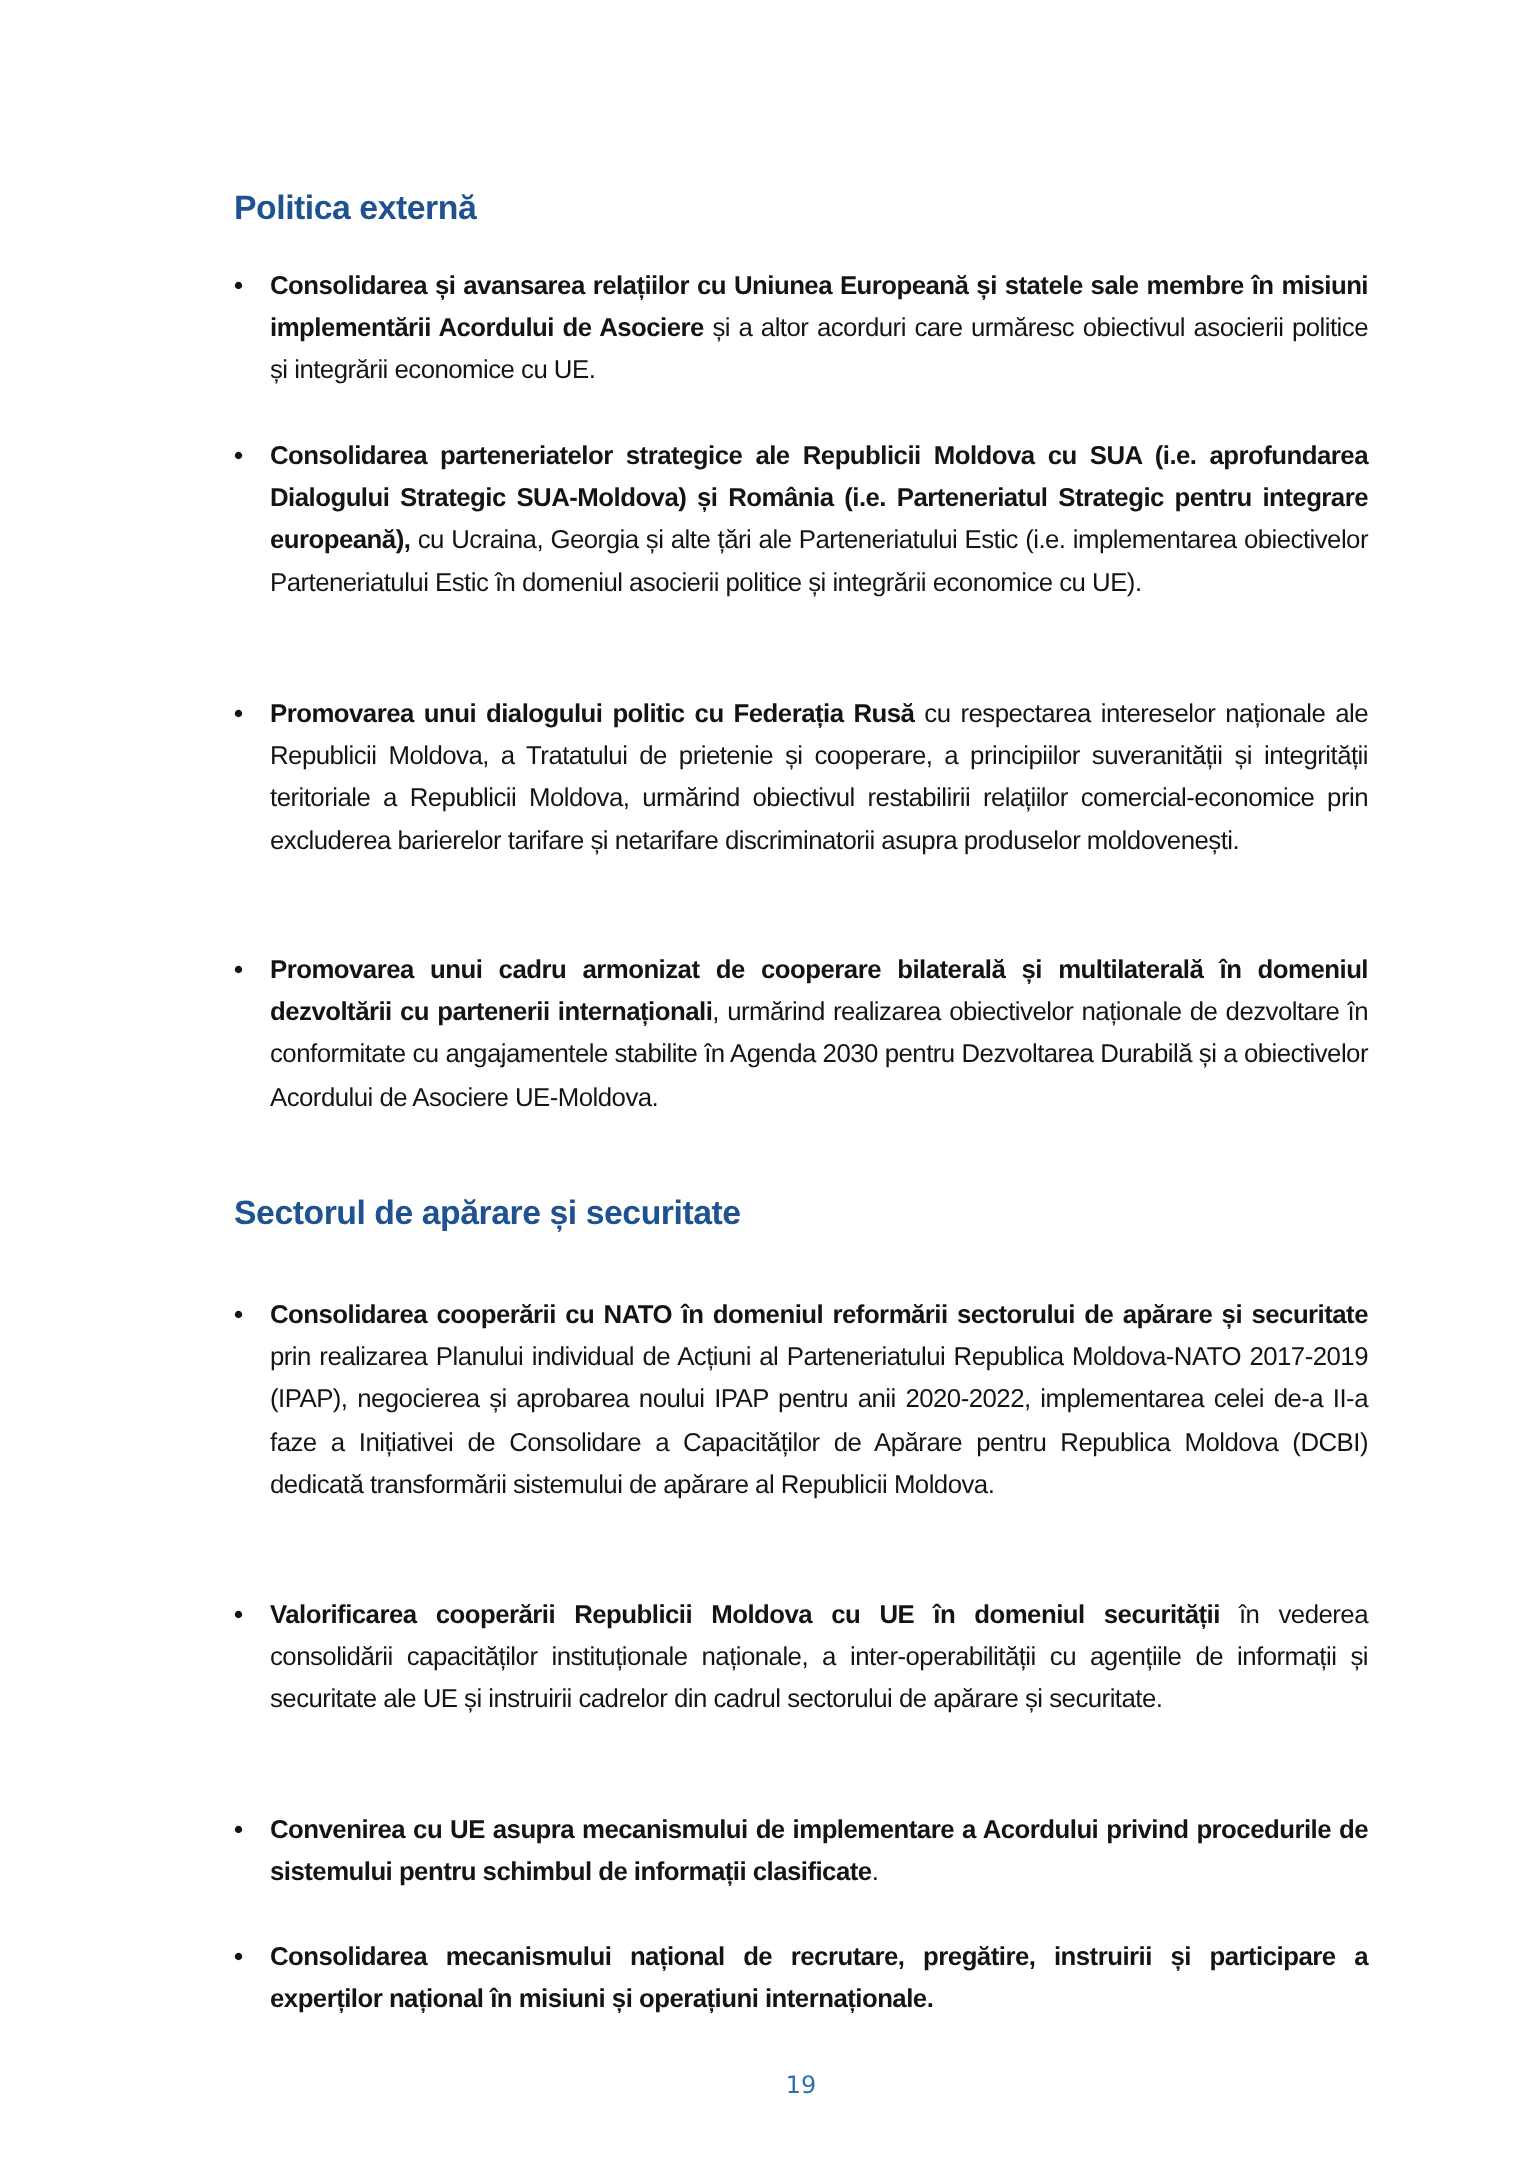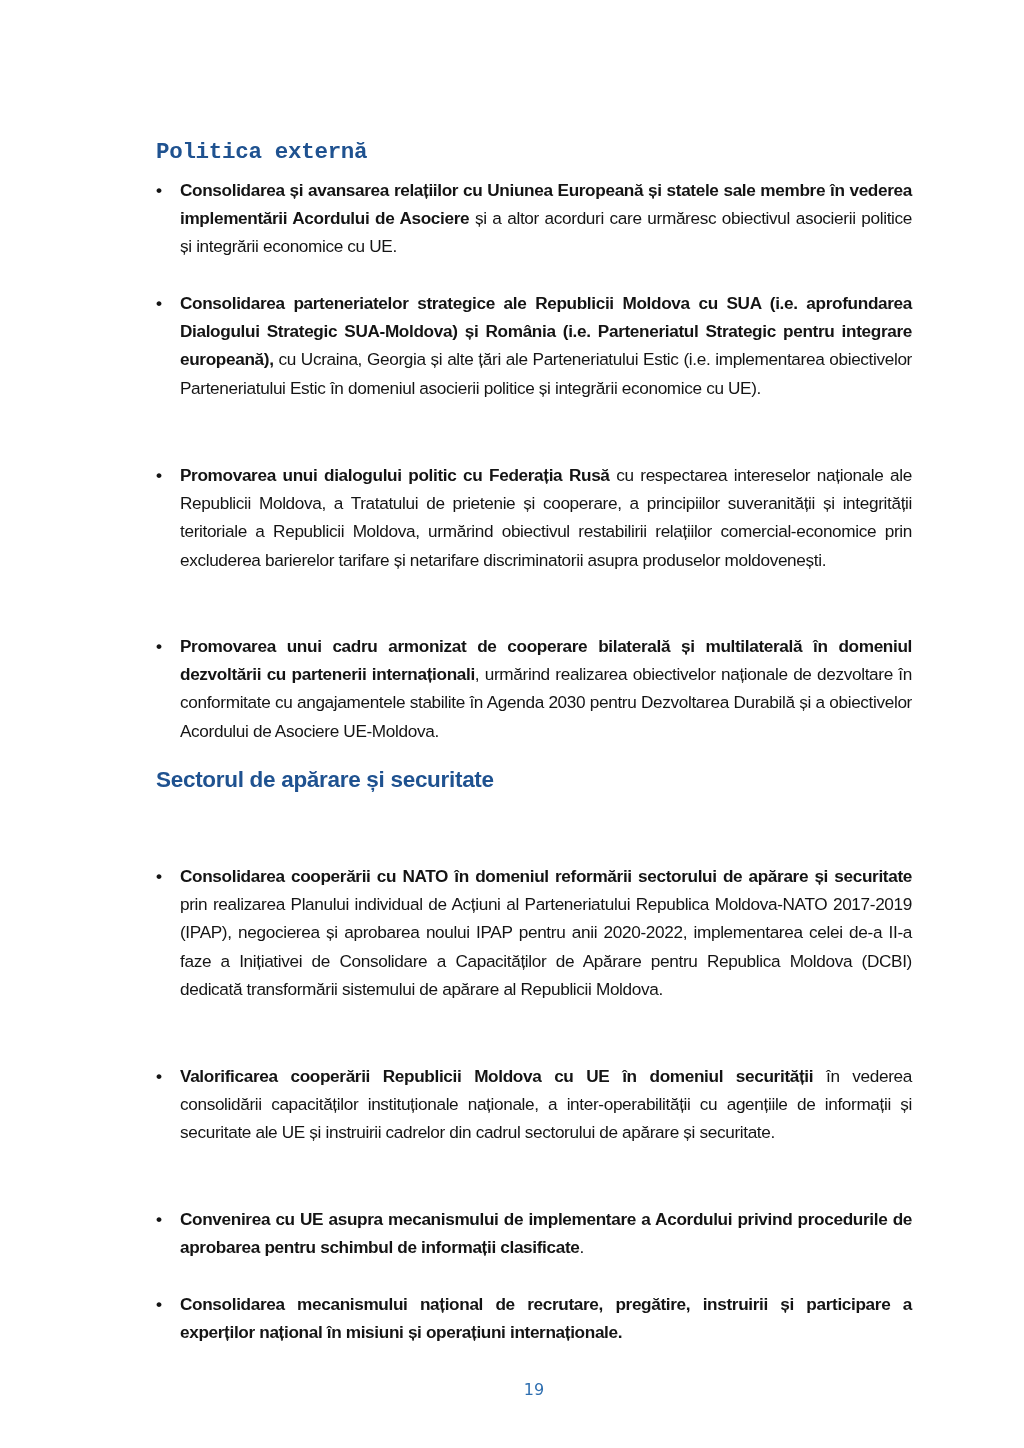--- a/index.html
+++ b/index.html
@@ -65,57 +65,57 @@
       font-family: "DejaVu Sans", sans-serif;
       font-size: 16px;
       color: #2f6fb0;
     }
   </style>
 </head>
 <body>
 
 <div class="page">
 
-  <h2 class="section-title" style="top:138px;font-family:Liberation Mono, monospace;">Politica externă</h2>
+  <h2 class="section-title" style="top:125px;">Politica externă</h2>
 
   <div class="bullet-item" style="top:176px;">
     <span class="bullet-dot">•</span>
-    <div class="bullet-text"><b>Consolidarea și avansarea relațiilor cu Uniunea Europeană și statele sale membre în vederea implementării Acordului de Asociere</b><span> și a altor acorduri care urmăresc obiectivul asocierii politice și integrării economice cu UE.</span></div>
+    <div class="bullet-text"><b>Consolidarea și avansarea relațiilor cu Uniunea Europeană și statele sale membre în misiuni implementării Acordului de Asociere</b><span> și a altor acorduri care urmăresc obiectivul asocierii politice și integrării economice cu UE.</span></div>
   </div>
 
   <div class="bullet-item" style="top:289px;">
     <span class="bullet-dot">•</span>
     <div class="bullet-text"><b>Consolidarea parteneriatelor strategice ale Republicii Moldova cu SUA (i.e. aprofundarea Dialogului Strategic SUA-Moldova) și România (i.e. Parteneriatul Strategic pentru integrare europeană),</b><span> cu Ucraina, Georgia și alte țări ale Parteneriatului Estic (i.e. implementarea obiectivelor Parteneriatului Estic în domeniul asocierii politice și integrării economice cu UE).</span></div>
   </div>
 
   <div class="bullet-item" style="top:461px;">
     <span class="bullet-dot">•</span>
     <div class="bullet-text"><b>Promovarea unui dialogului politic cu Federația Rusă</b><span> cu respectarea intereselor naționale ale Republicii Moldova, a Tratatului de prietenie și cooperare, a principiilor suveranității și integrității teritoriale a Republicii Moldova, urmărind obiectivul  restabilirii relațiilor comercial-economice prin excluderea barierelor tarifare și netarifare discriminatorii asupra produselor moldovenești.</span></div>
   </div>
 
   <div class="bullet-item" style="top:632px;">
     <span class="bullet-dot">•</span>
     <div class="bullet-text"><b>Promovarea unui cadru armonizat de cooperare bilaterală și multilaterală în domeniul dezvoltării cu partenerii internaționali</b><span>, urmărind realizarea obiectivelor naționale de dezvoltare în conformitate cu angajamentele stabilite în Agenda 2030 pentru Dezvoltarea Durabilă și a obiectivelor Acordului de Asociere UE-Moldova.</span></div>
   </div>
 
-  <h2 class="section-title" style="top:766px;">Sectorul de apărare și securitate</h2>
+  <h2 class="section-title" style="top:795px;">Sectorul de apărare și securitate</h2>
 
   <div class="bullet-item" style="top:862px;">
     <span class="bullet-dot">•</span>
     <div class="bullet-text"><b>Consolidarea cooperării cu NATO în domeniul reformării sectorului de apărare și securitate</b><span> prin realizarea Planului individual de Acțiuni al Parteneriatului Republica Moldova-NATO 2017-2019 (IPAP), negocierea și aprobarea noului IPAP pentru anii 2020-2022, implementarea celei de-a II-a faze a Inițiativei de Consolidare a Capacităților de Apărare pentru Republica Moldova (DCBI) dedicată transformării sistemului de apărare al Republicii Moldova.</span></div>
   </div>
 
   <div class="bullet-item" style="top:1062px;">
     <span class="bullet-dot">•</span>
     <div class="bullet-text"><b>Valorificarea cooperării Republicii Moldova cu UE în domeniul securității</b><span> în vederea consolidării capacităților instituționale naționale, a inter-operabilității cu agențiile de informații și securitate ale UE și instruirii cadrelor din cadrul sectorului de apărare și securitate.</span></div>
   </div>
 
   <div class="bullet-item" style="top:1205px;">
     <span class="bullet-dot">•</span>
-    <div class="bullet-text"><b>Convenirea cu UE asupra mecanismului de implementare a Acordului privind procedurile de aprobarea pentru schimbul de informații clasificate</b><span>.</span></div>
+    <div class="bullet-text"><b>Convenirea cu UE asupra mecanismului de implementare a Acordului privind procedurile de sistemului pentru schimbul de informații clasificate</b><span>.</span></div>
   </div>
 
   <div class="bullet-item" style="top:1290px;">
     <span class="bullet-dot">•</span>
     <div class="bullet-text"><b>Consolidarea mecanismului național de recrutare, pregătire, instruirii și participare a experților național în misiuni și operațiuni internaționale.</b><span></span></div>
   </div>
 
   <div class="page-number">19</div>
 
 </div>

